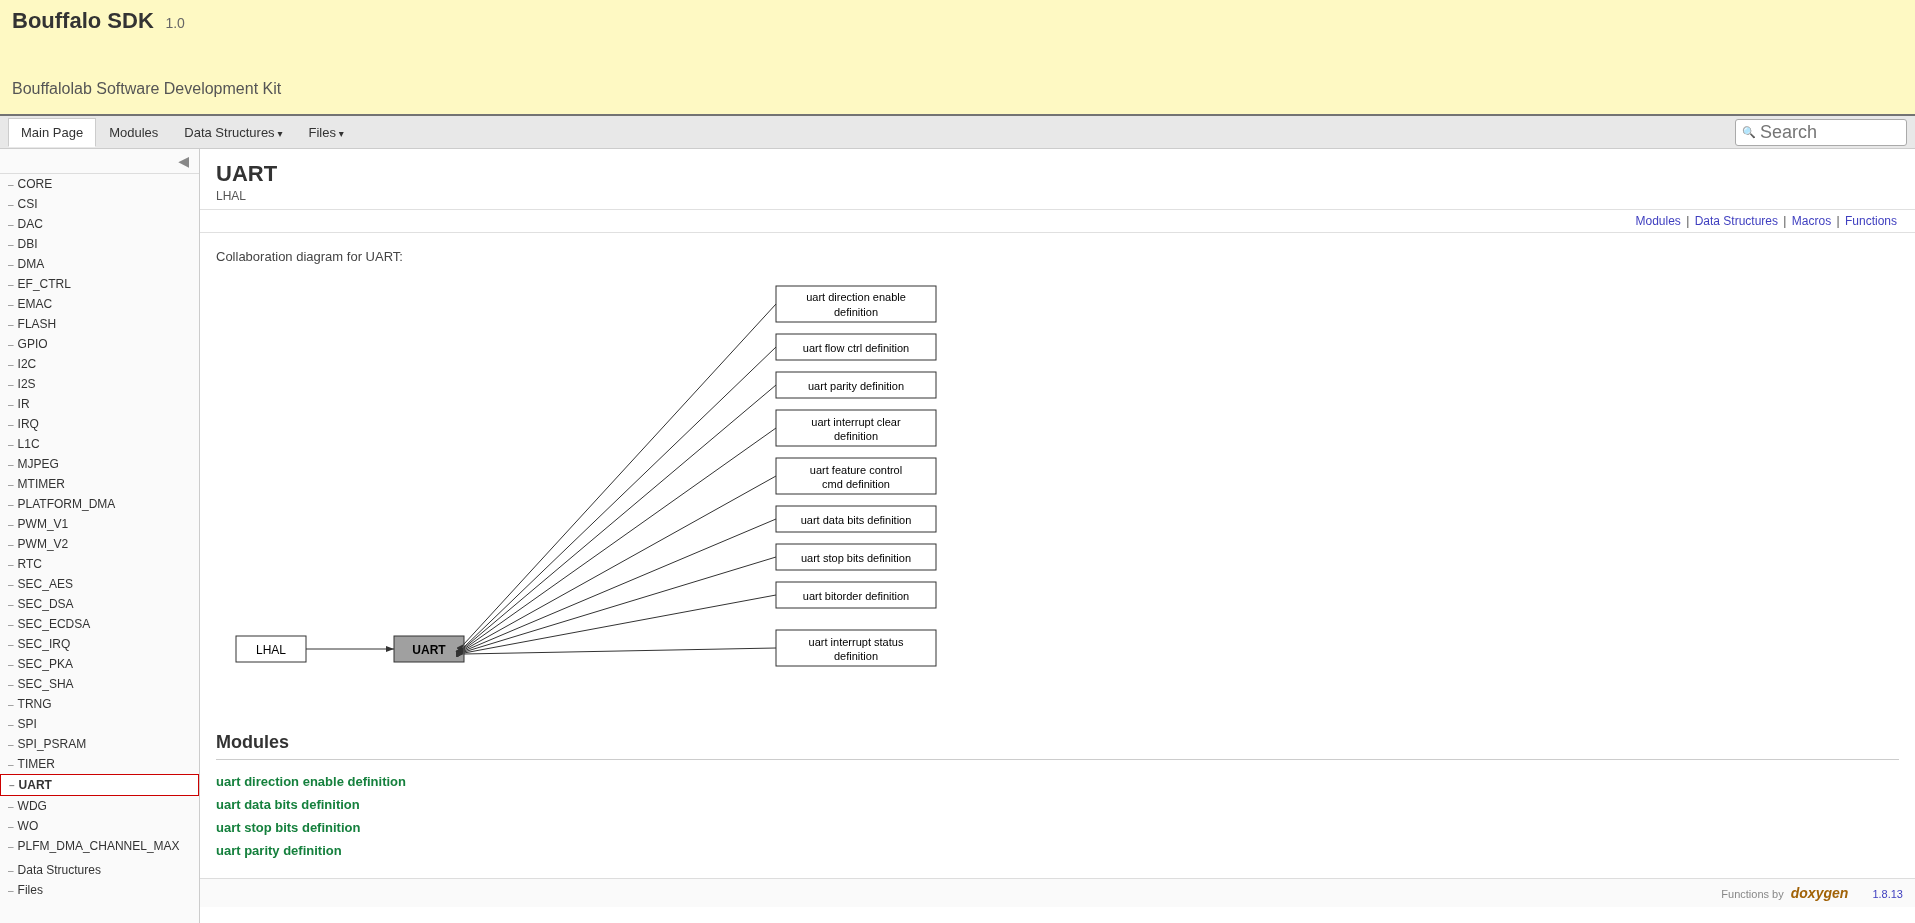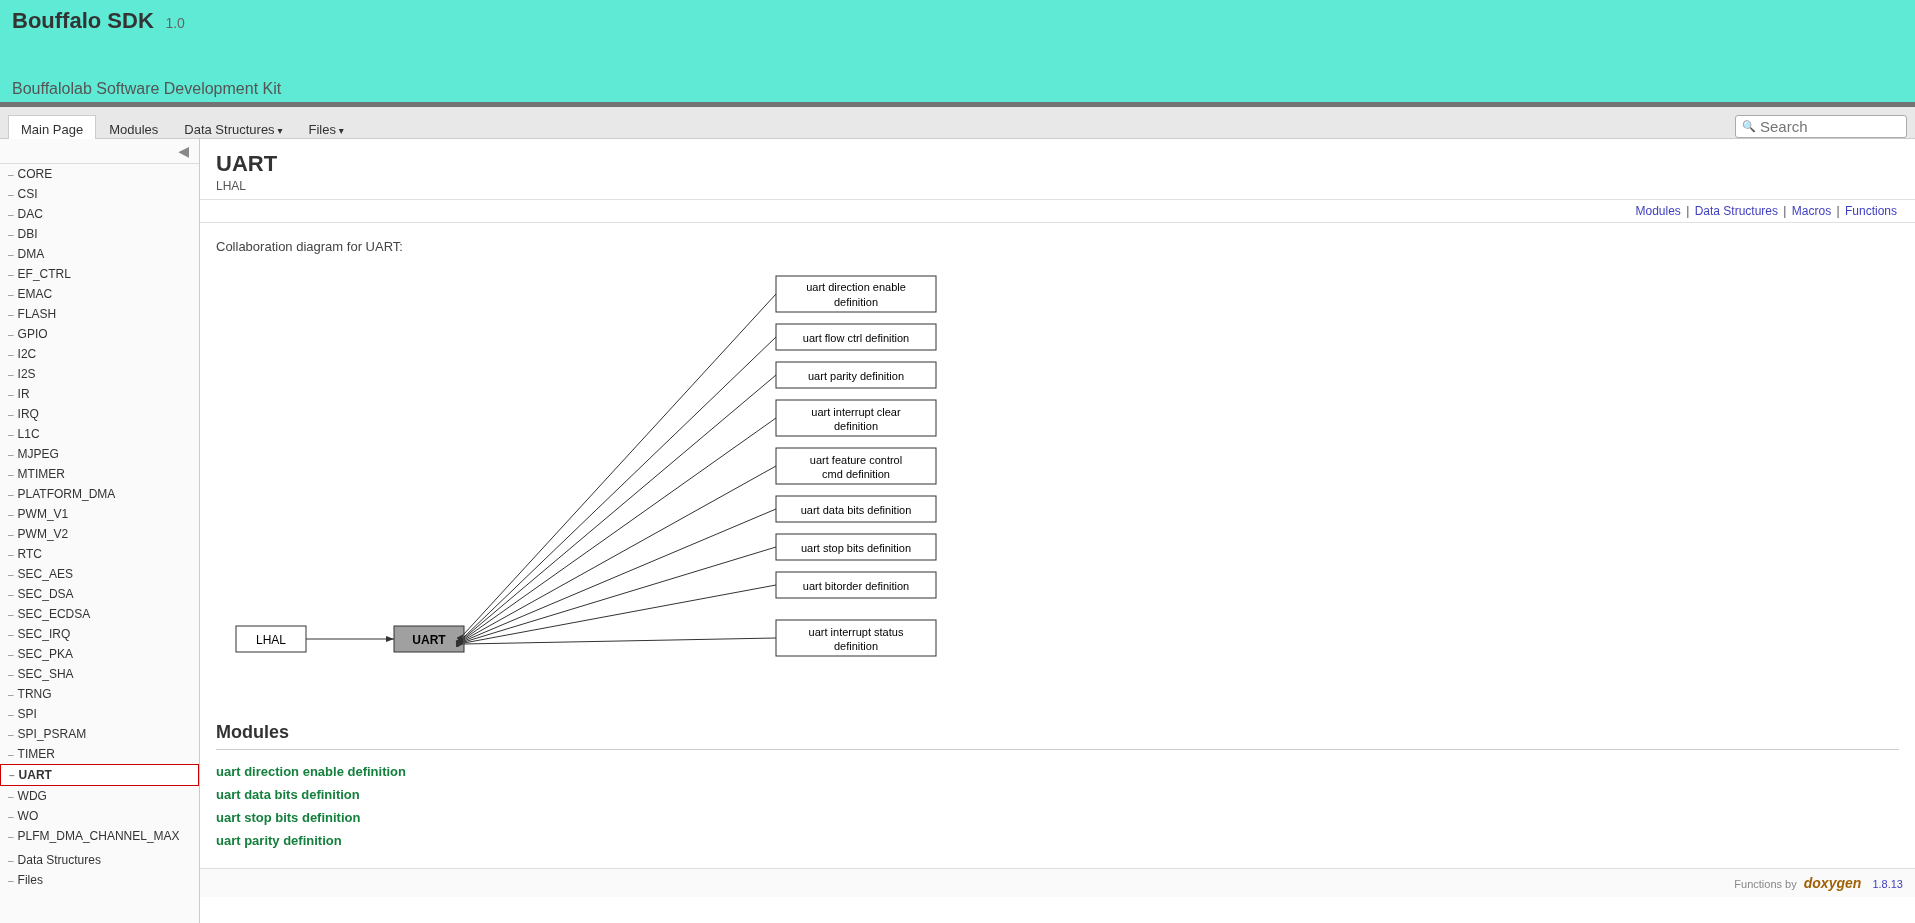--- a/index.html
+++ b/index.html
@@ -1,27 +1,27 @@
 <!DOCTYPE html>
 <html><head>
   <meta charset="utf-8">
   <style>
     * { margin: 0; padding: 0; box-sizing: border-box; }
     body { font-family: Arial, Helvetica, sans-serif; font-size: 13px; background: #fff; color: #333; }
 
     
-    #header { background: #5eead4; padding: 8px 12px 4px 12px; border-bottom: 5px solid #737373; }
-
-    
-    #navbar { background: #e8e8e8; border-bottom: 1px solid #ccc; display: flex; align-items: flex-start; padding: 8px 8px; height: 32px; }
+    #header { background: #fef9c3; padding: 8px 12px 16px 12px; border-bottom: 2px solid #737373; }
+
+    
+    #navbar { background: #e8e8e8; border-bottom: 1px solid #ccc; display: flex; align-items: center; padding: 16px 8px; height: 32px; }
     .nav-item { padding: 6px 12px; font-size: 13px; cursor: pointer; color: #333; border: 1px solid transparent; }
     .nav-item.active { background: #fff; border-color: #ccc; border-bottom-color: #fff; }
     .nav-item.has-dropdown::after { content: " ▾"; font-size: 10px; }
     #search-box { margin-left: auto; display: flex; align-items: center; border: 1px solid #aaa; background: #fff; padding: 2px 6px; border-radius: 3px; }
-    #search-box input { border: none; outline: none; font-size: 15px; width: 140px; }
+    #search-box input { border: none; outline: none; font-size: 18px; width: 140px; }
     #search-box .search-icon-sym { color: #888; margin-right: 4px; font-size: 11px; }
 
     
     #layout { display: flex; height: calc(100vh - 88px); overflow: hidden; }
 
     
     #sidebar { width: 200px; min-width: 200px; border-right: 1px solid #ccc; overflow-y: auto; font-size: 12px; background: #fafafa; }
     .sidebar-item { display: flex; align-items: center; padding: 3px 8px; cursor: pointer; color: #333; white-space: nowrap; }
     .sidebar-item.active { background: #fff; border: 1px solid #cc0000; color: #333; font-weight: bold; }
     .sidebar-item .arrow { margin-right: 4px; color: #888; font-size: 10px; }
@@ -288,16 +288,16 @@
         <a>uart stop bits definition</a>
       </div>
       <div class="module-item">
         <a>uart parity definition</a>
       </div>
     </div>
 
     <div id="footer">
       <span>Functions by</span>
       <span class="doxy" style="font-style:italic;font-weight:bold;color:#a16207;font-size:14px;margin-left:4px;">doxygen</span>
-      <span class="doxy-version" style="color:#4040c0;margin-left:8px;">1.8.13</span>
+      <span class="doxy-version" style="color:#4040c0;margin-left:21px;">1.8.13</span>
     </div>
   </div>
 </div>
 
 </body></html>

